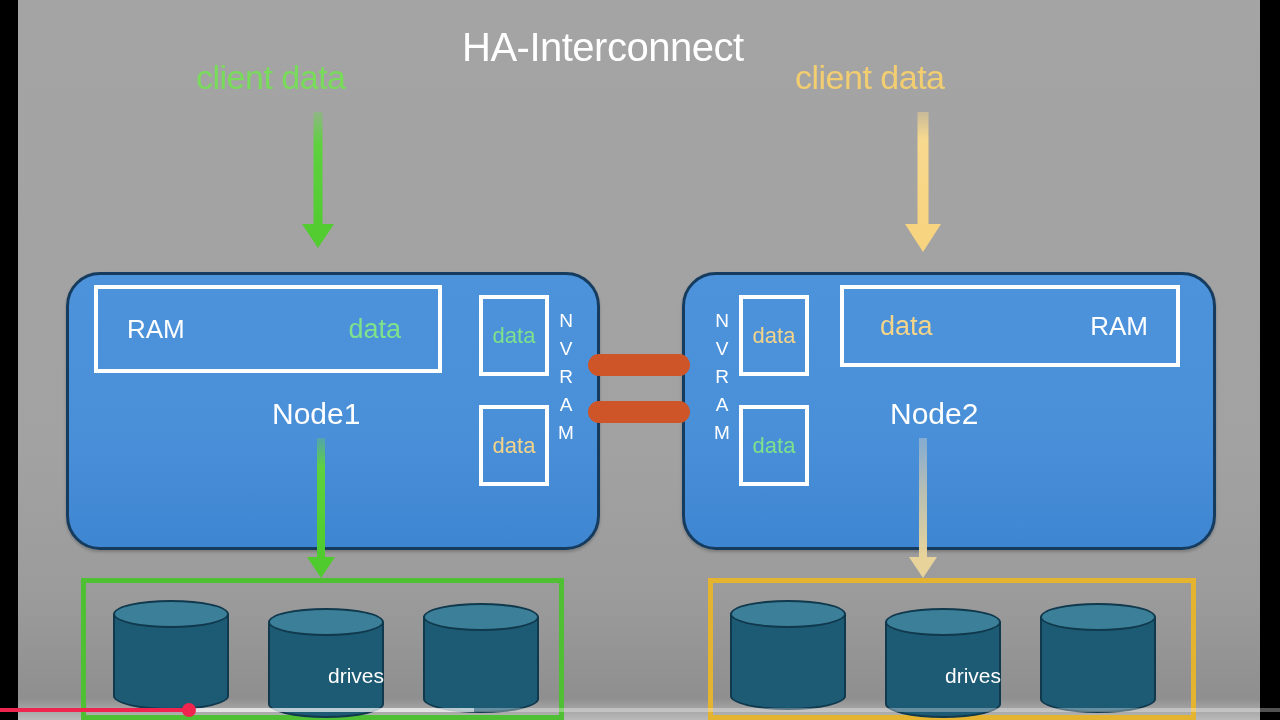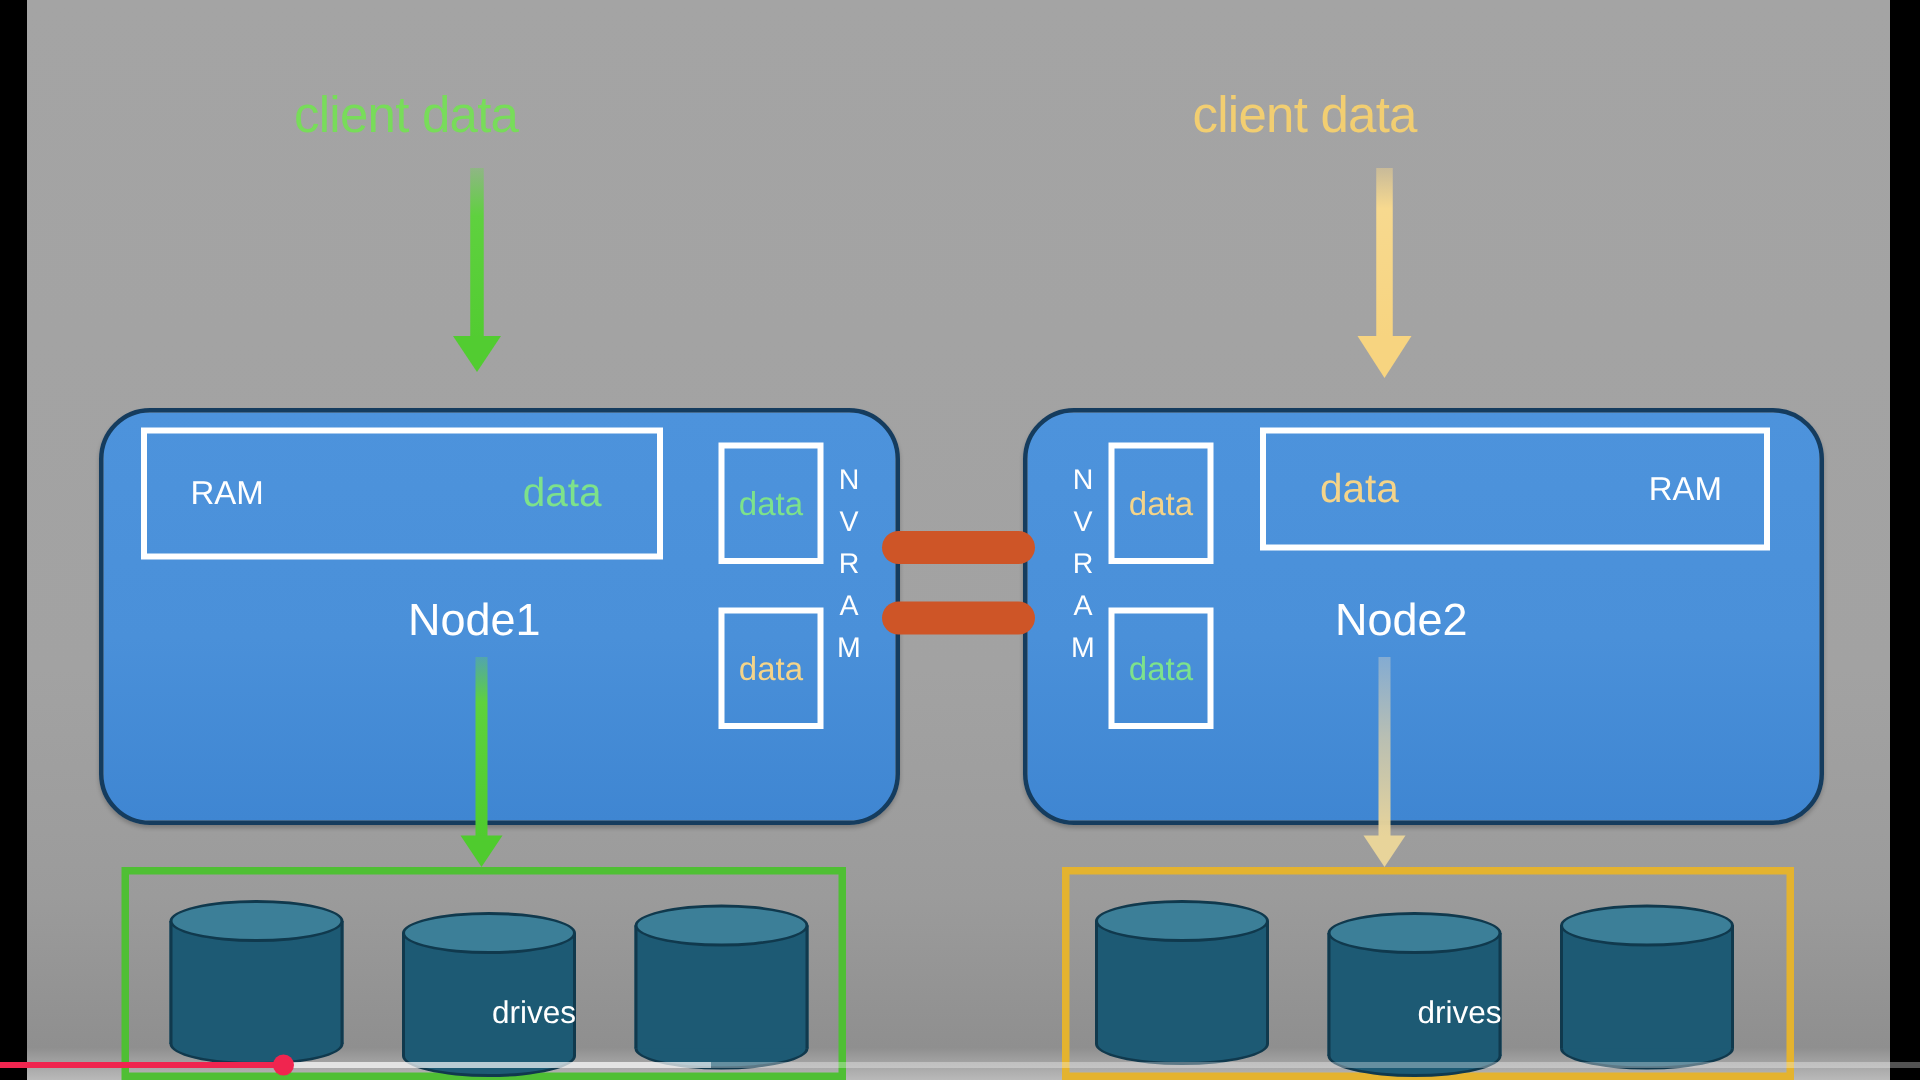--- a/index.html
+++ b/index.html
@@ -102,21 +102,21 @@
     position: absolute;
     border: 4px solid #ffffff;
     box-sizing: border-box;
     background: transparent;
   }
   #ram1 { left: 25px; top: 10px; width: 348px; height: 88px; }
   #ram2 { left: 155px; top: 10px; width: 340px; height: 82px; }
 
   .ram-label, .ram-data {
     position: absolute;
-    font-size: 22px;
+    font-size: 26px;
     top: 50%;
     transform: translateY(-50%);
     white-space: nowrap;
   }
   .ram-label { color: #ffffff; }
   #ram1 .ram-label { left: 29px; }
   #ram1 .ram-data  { right: 37px; font-size: 27px; color: #7de28b; }
   #ram2 .ram-label { right: 28px; }
   #ram2 .ram-data  { left: 36px; font-size: 27px; color: #f4d489; }
 
@@ -279,20 +279,21 @@
     transform: translateX(-7px);
   }
 </style>
 </head>
 <body>
 
 <div id="stage">
 
   <div id="video">
 
+    <div class="hdr" id="title-ha">HA-Interconnect</div>
     <div class="hdr" id="client-left">client data</div>
     <div class="hdr" id="client-right">client data</div>
 
     <div class="arrow-v" id="arrow-top-left">
       <div class="shaft"></div>
       <div class="head"></div>
     </div>
     <div class="arrow-v" id="arrow-top-right">
       <div class="shaft"></div>
       <div class="head"></div>

